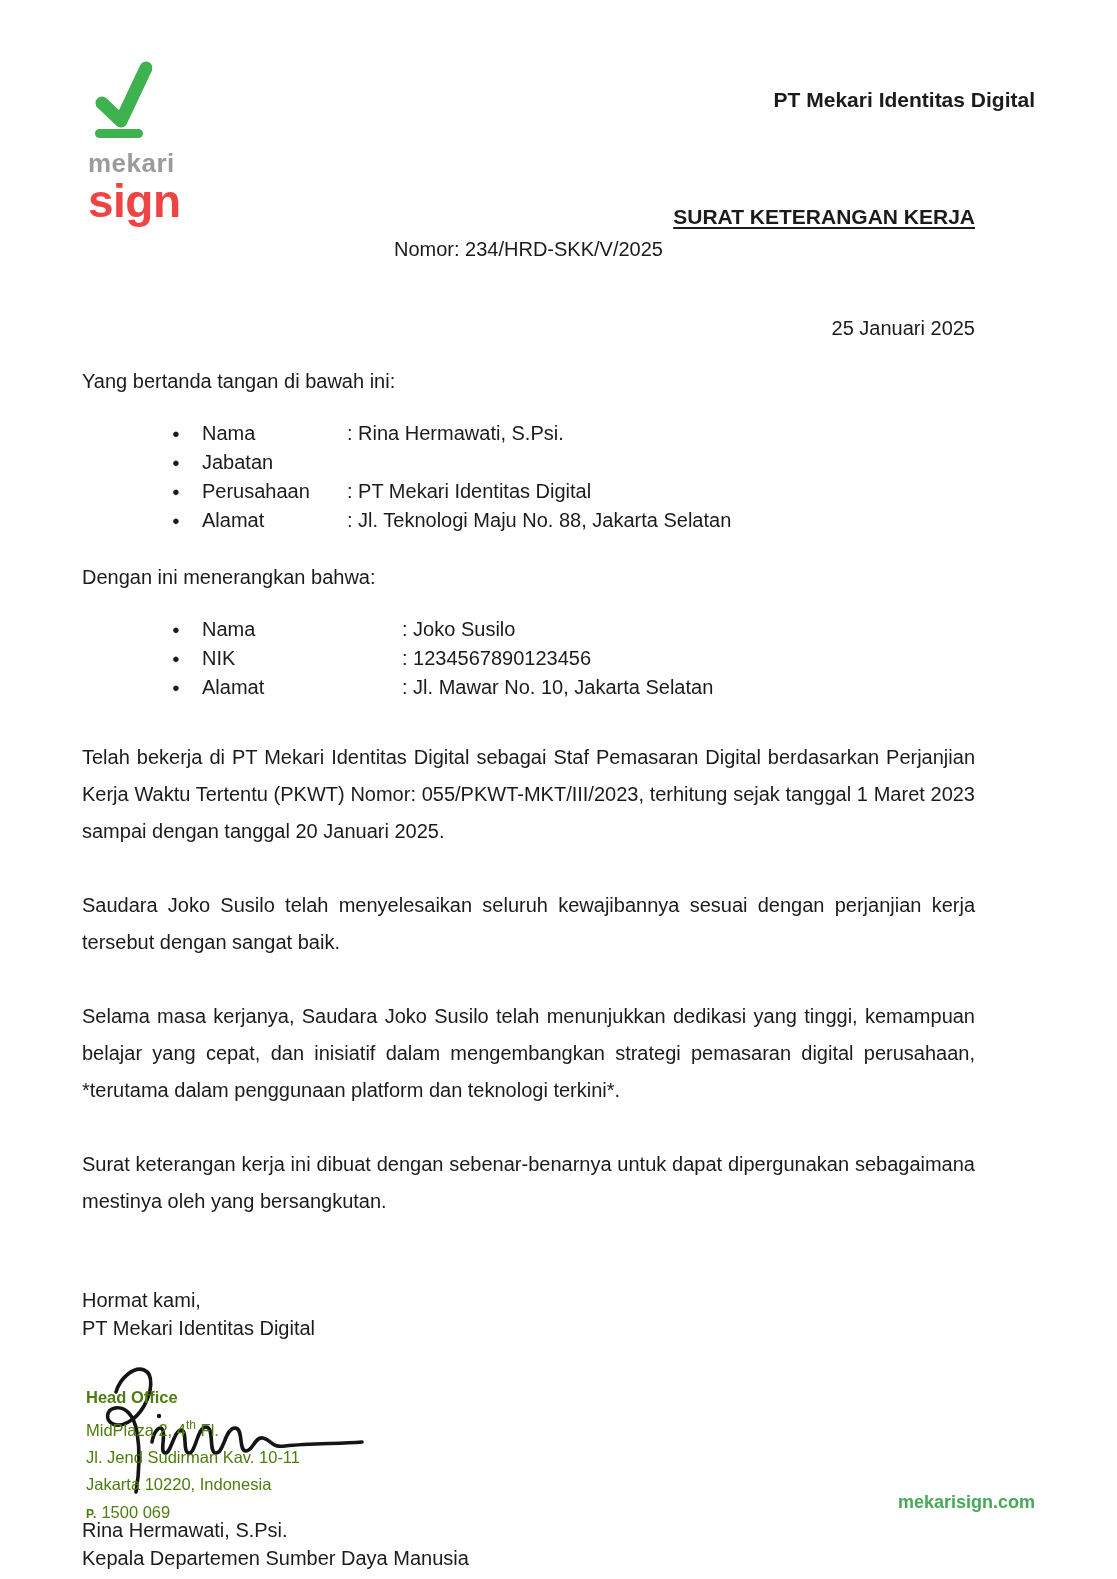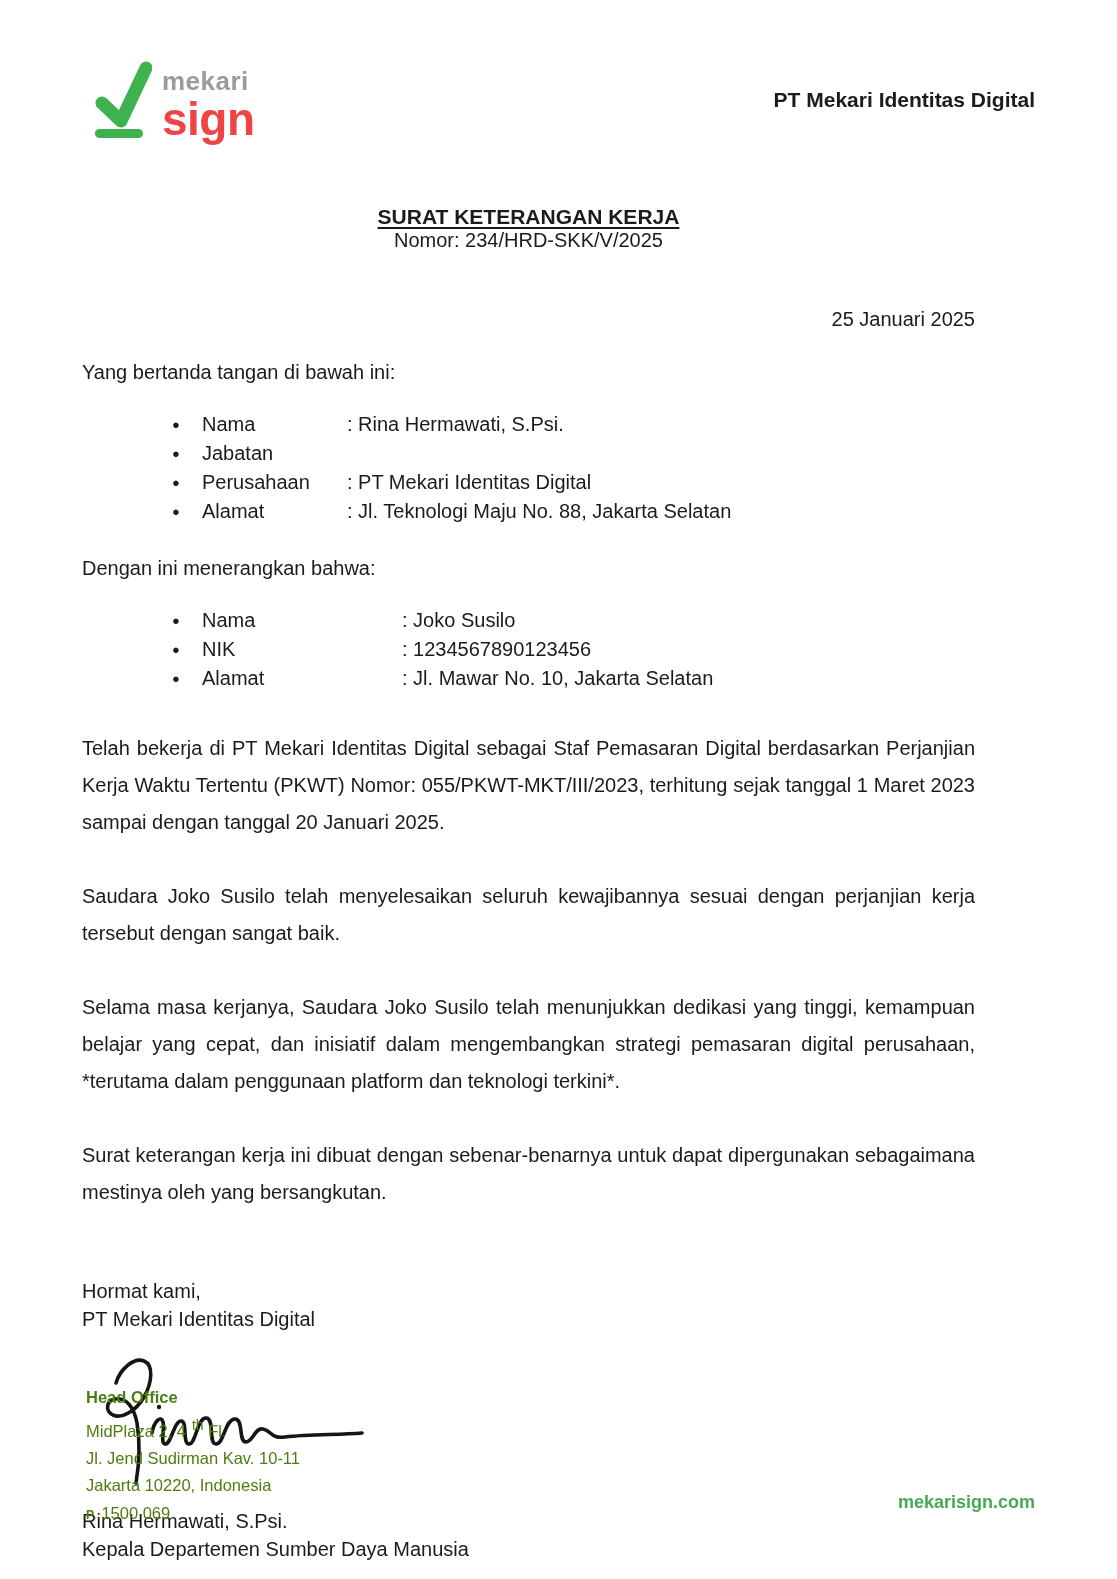--- a/index.html
+++ b/index.html
@@ -8,37 +8,37 @@
     position: relative;
     width: 1117px;
     height: 1579px;
     background: #ffffff;
     font-family: "Liberation Sans", sans-serif;
     color: #1b1b1b;
     overflow: hidden;
   }
 
   
-  .logo { position: absolute; left: 88px; top: 60px; display: flex; align-items: flex-start; }
+  .logo { position: absolute; left: 88px; top: 60px; display: flex; align-items: flex-start; flex-direction: column; }
   .logo-check { width: 64px; height: 82px; margin-right: 10px; }
   .logo-text { display: flex; flex-direction: column; line-height: 1; margin-top: 8px; }
   .logo-top { font-size: 26px; font-weight: 700; color: #9b9b9d; letter-spacing: 0.5px; }
   .logo-bottom { font-size: 46px; font-weight: 700; color: #ef4444; letter-spacing: -0.5px; margin-top: 2px; }
   .company-header {
     position: absolute; top: 88px; right: 82px;
     font-size: 21px; font-weight: 700; color: #1b1b1b;
   }
 
   
   .content {
     position: absolute; left: 82px; top: 205px; width: 893px;
     font-size: 20px;
   }
-  .doc-title { text-align: center; font-size: 21px; font-weight: 700; text-decoration: underline; text-underline-offset: 3px; }
-  .doc-number { text-align: center; font-size: 20px; }
+  .doc-title { text-align: right; font-size: 21px; font-weight: 700; text-decoration: underline; text-underline-offset: 3px; }
+  .doc-number { text-align: center; font-size: 20px; margin-top: 9px; }
   .doc-date { text-align: right; margin-top: 56px; }
   .intro-line { margin-top: 30px; }
 
   .detail-list { margin-top: 26px; }
   .detail-row { display: flex; line-height: 29px; }
   .detail-row .bullet { width: 30px; margin-left: 90px; font-size: 13px; line-height: 29px; }
   .detail-row .bullet::before { content: "●"; }
   .list-signer .label { width: 145px; }
   .list-employee .label { width: 200px; }
   .statement-intro { margin-top: 31px; }
@@ -49,21 +49,21 @@
   .signature-wrap { margin-top: 16px; margin-left: 4px; width: 300px; height: 150px; }
   .signer-name { margin-top: 8px; line-height: 28px; }
 
   
   .footer-office {
     position: absolute; left: 86px; top: 1384px;
     font-size: 16.5px; line-height: 27.5px; color: #4d7c0f;
   }
   .footer-office .office-title { font-weight: 700; }
   .phone-label { font-size: 12px; font-weight: 700; letter-spacing: 0.5px; }
-  sup { font-size: 14px; vertical-align: super; margin-left: 6px; }
+  sup { font-size: 12px; vertical-align: super; }
   .footer-site {
     position: absolute; right: 82px; top: 1492px;
     font-size: 18px; font-weight: 700; color: #47a956; text-decoration: none;
   }
 </style>
 </head>
 <body>
 
 <div class="page">
 

